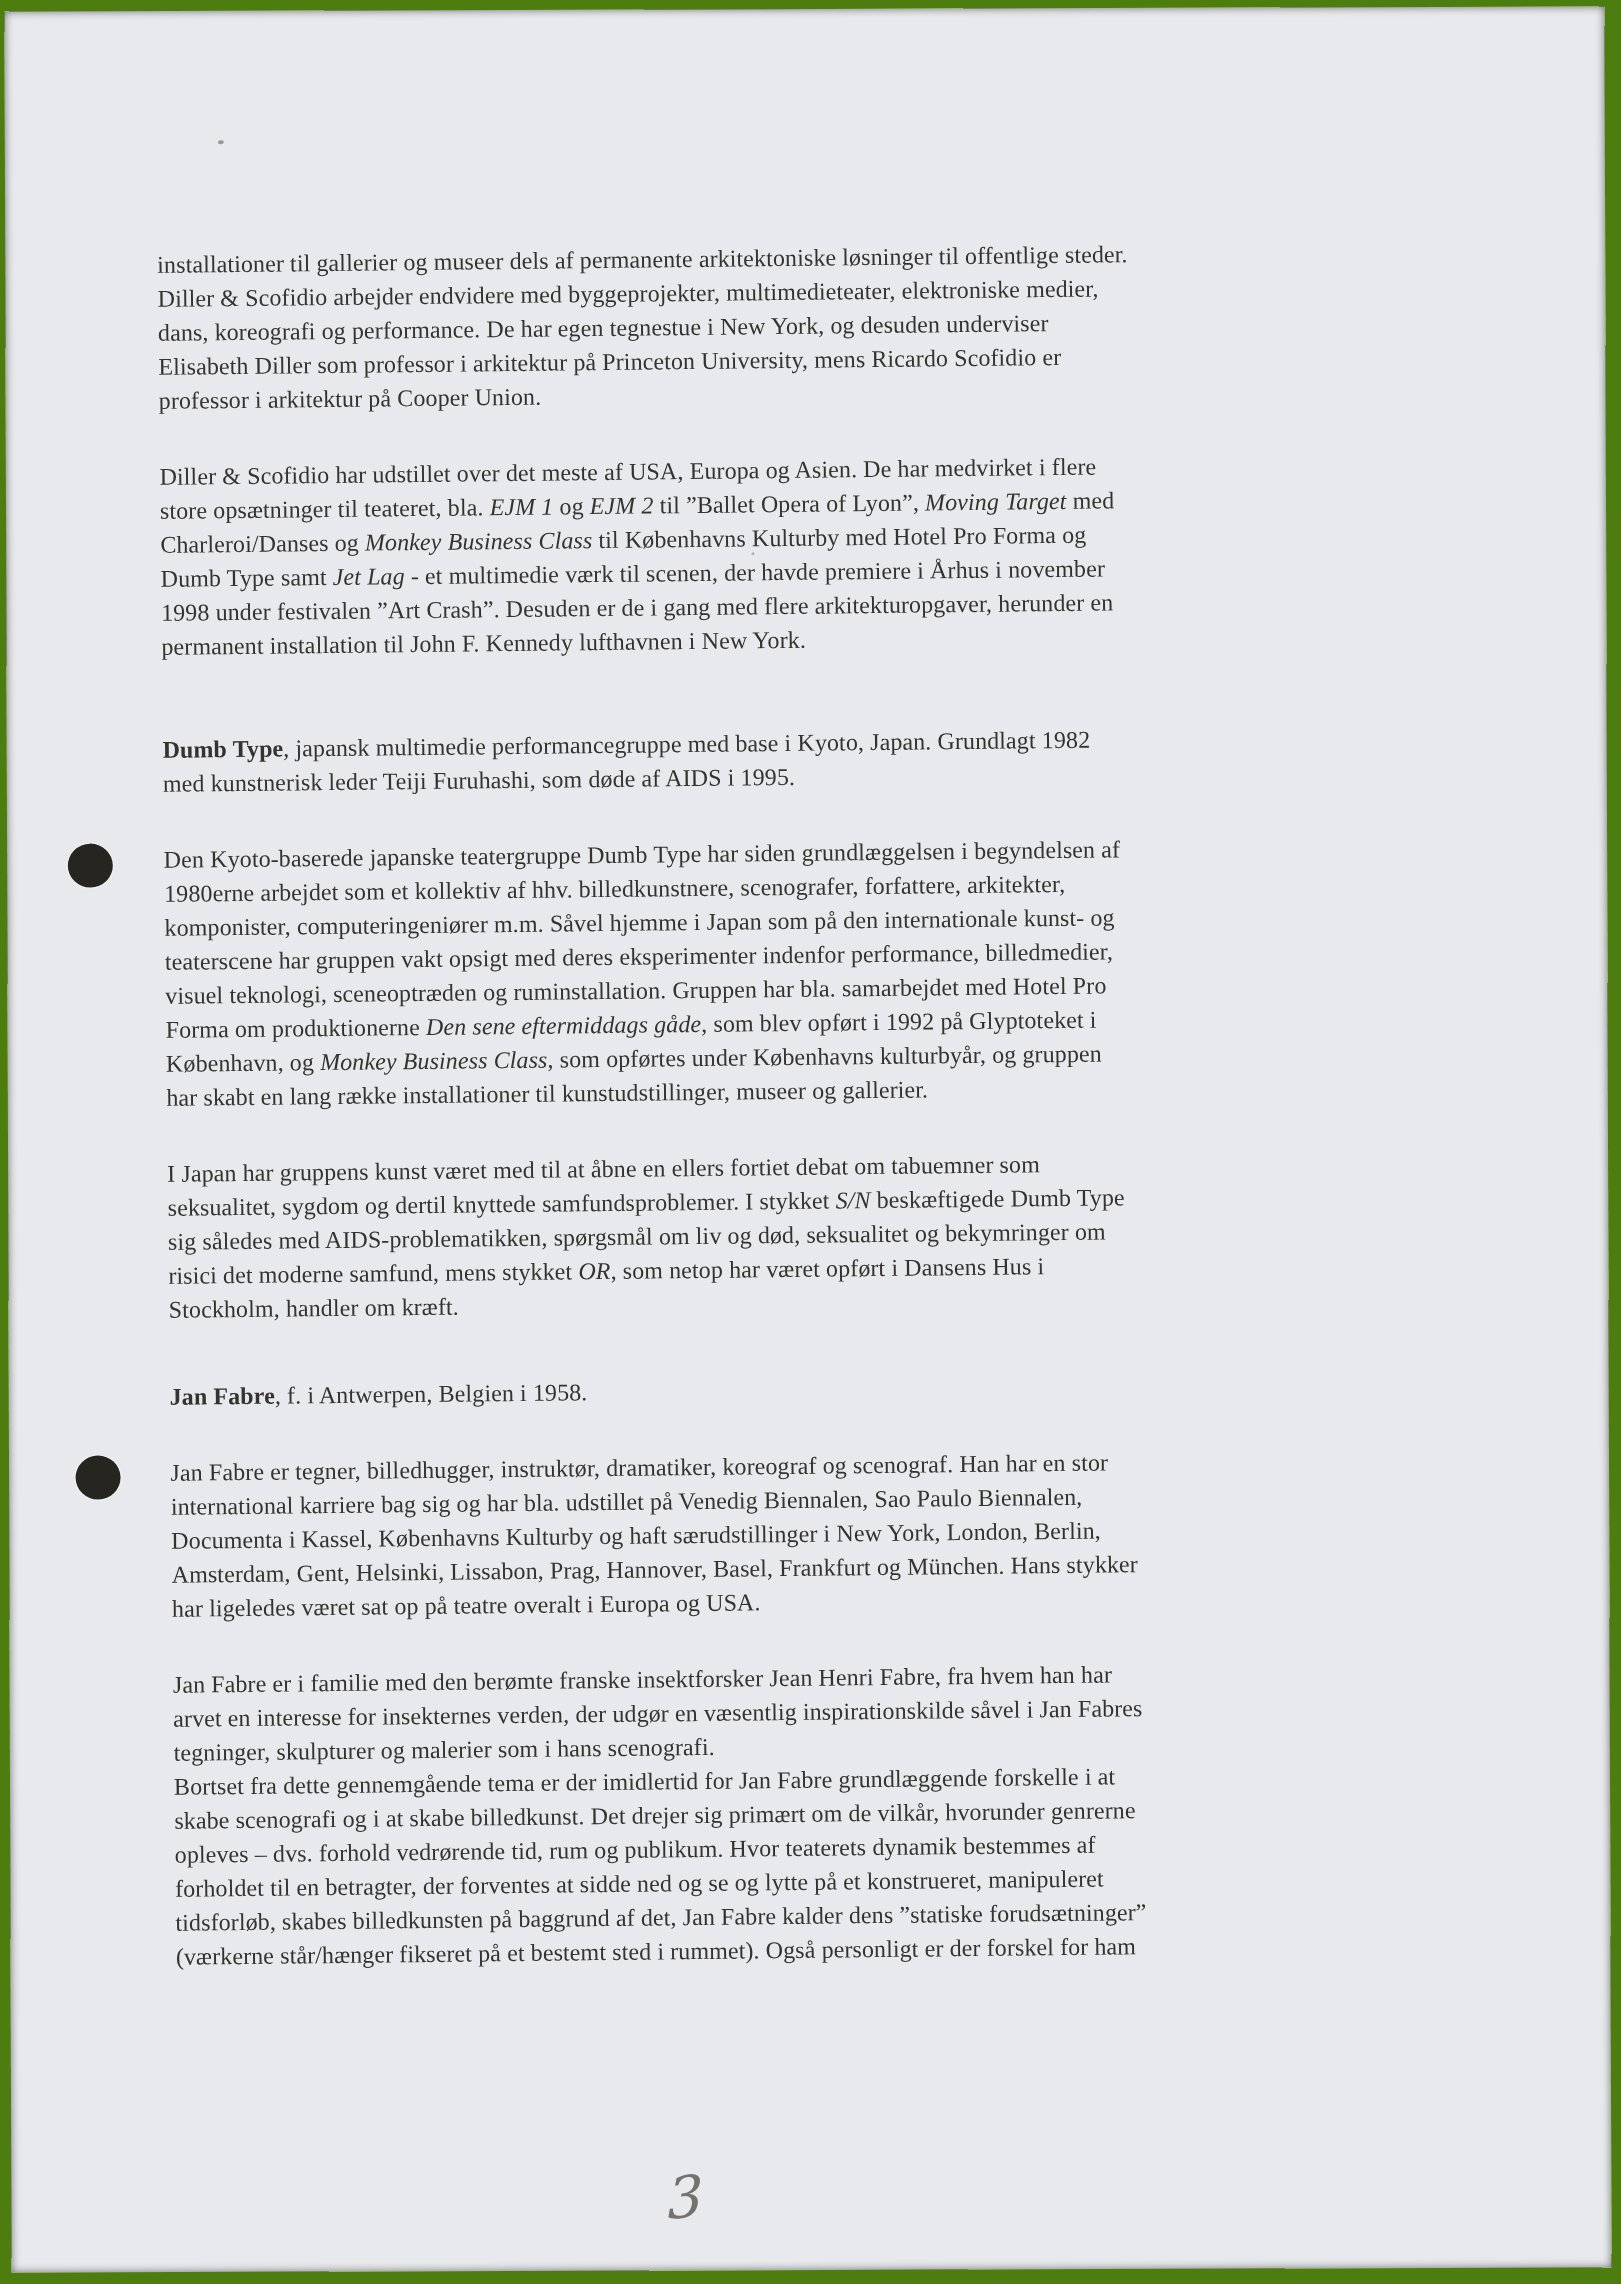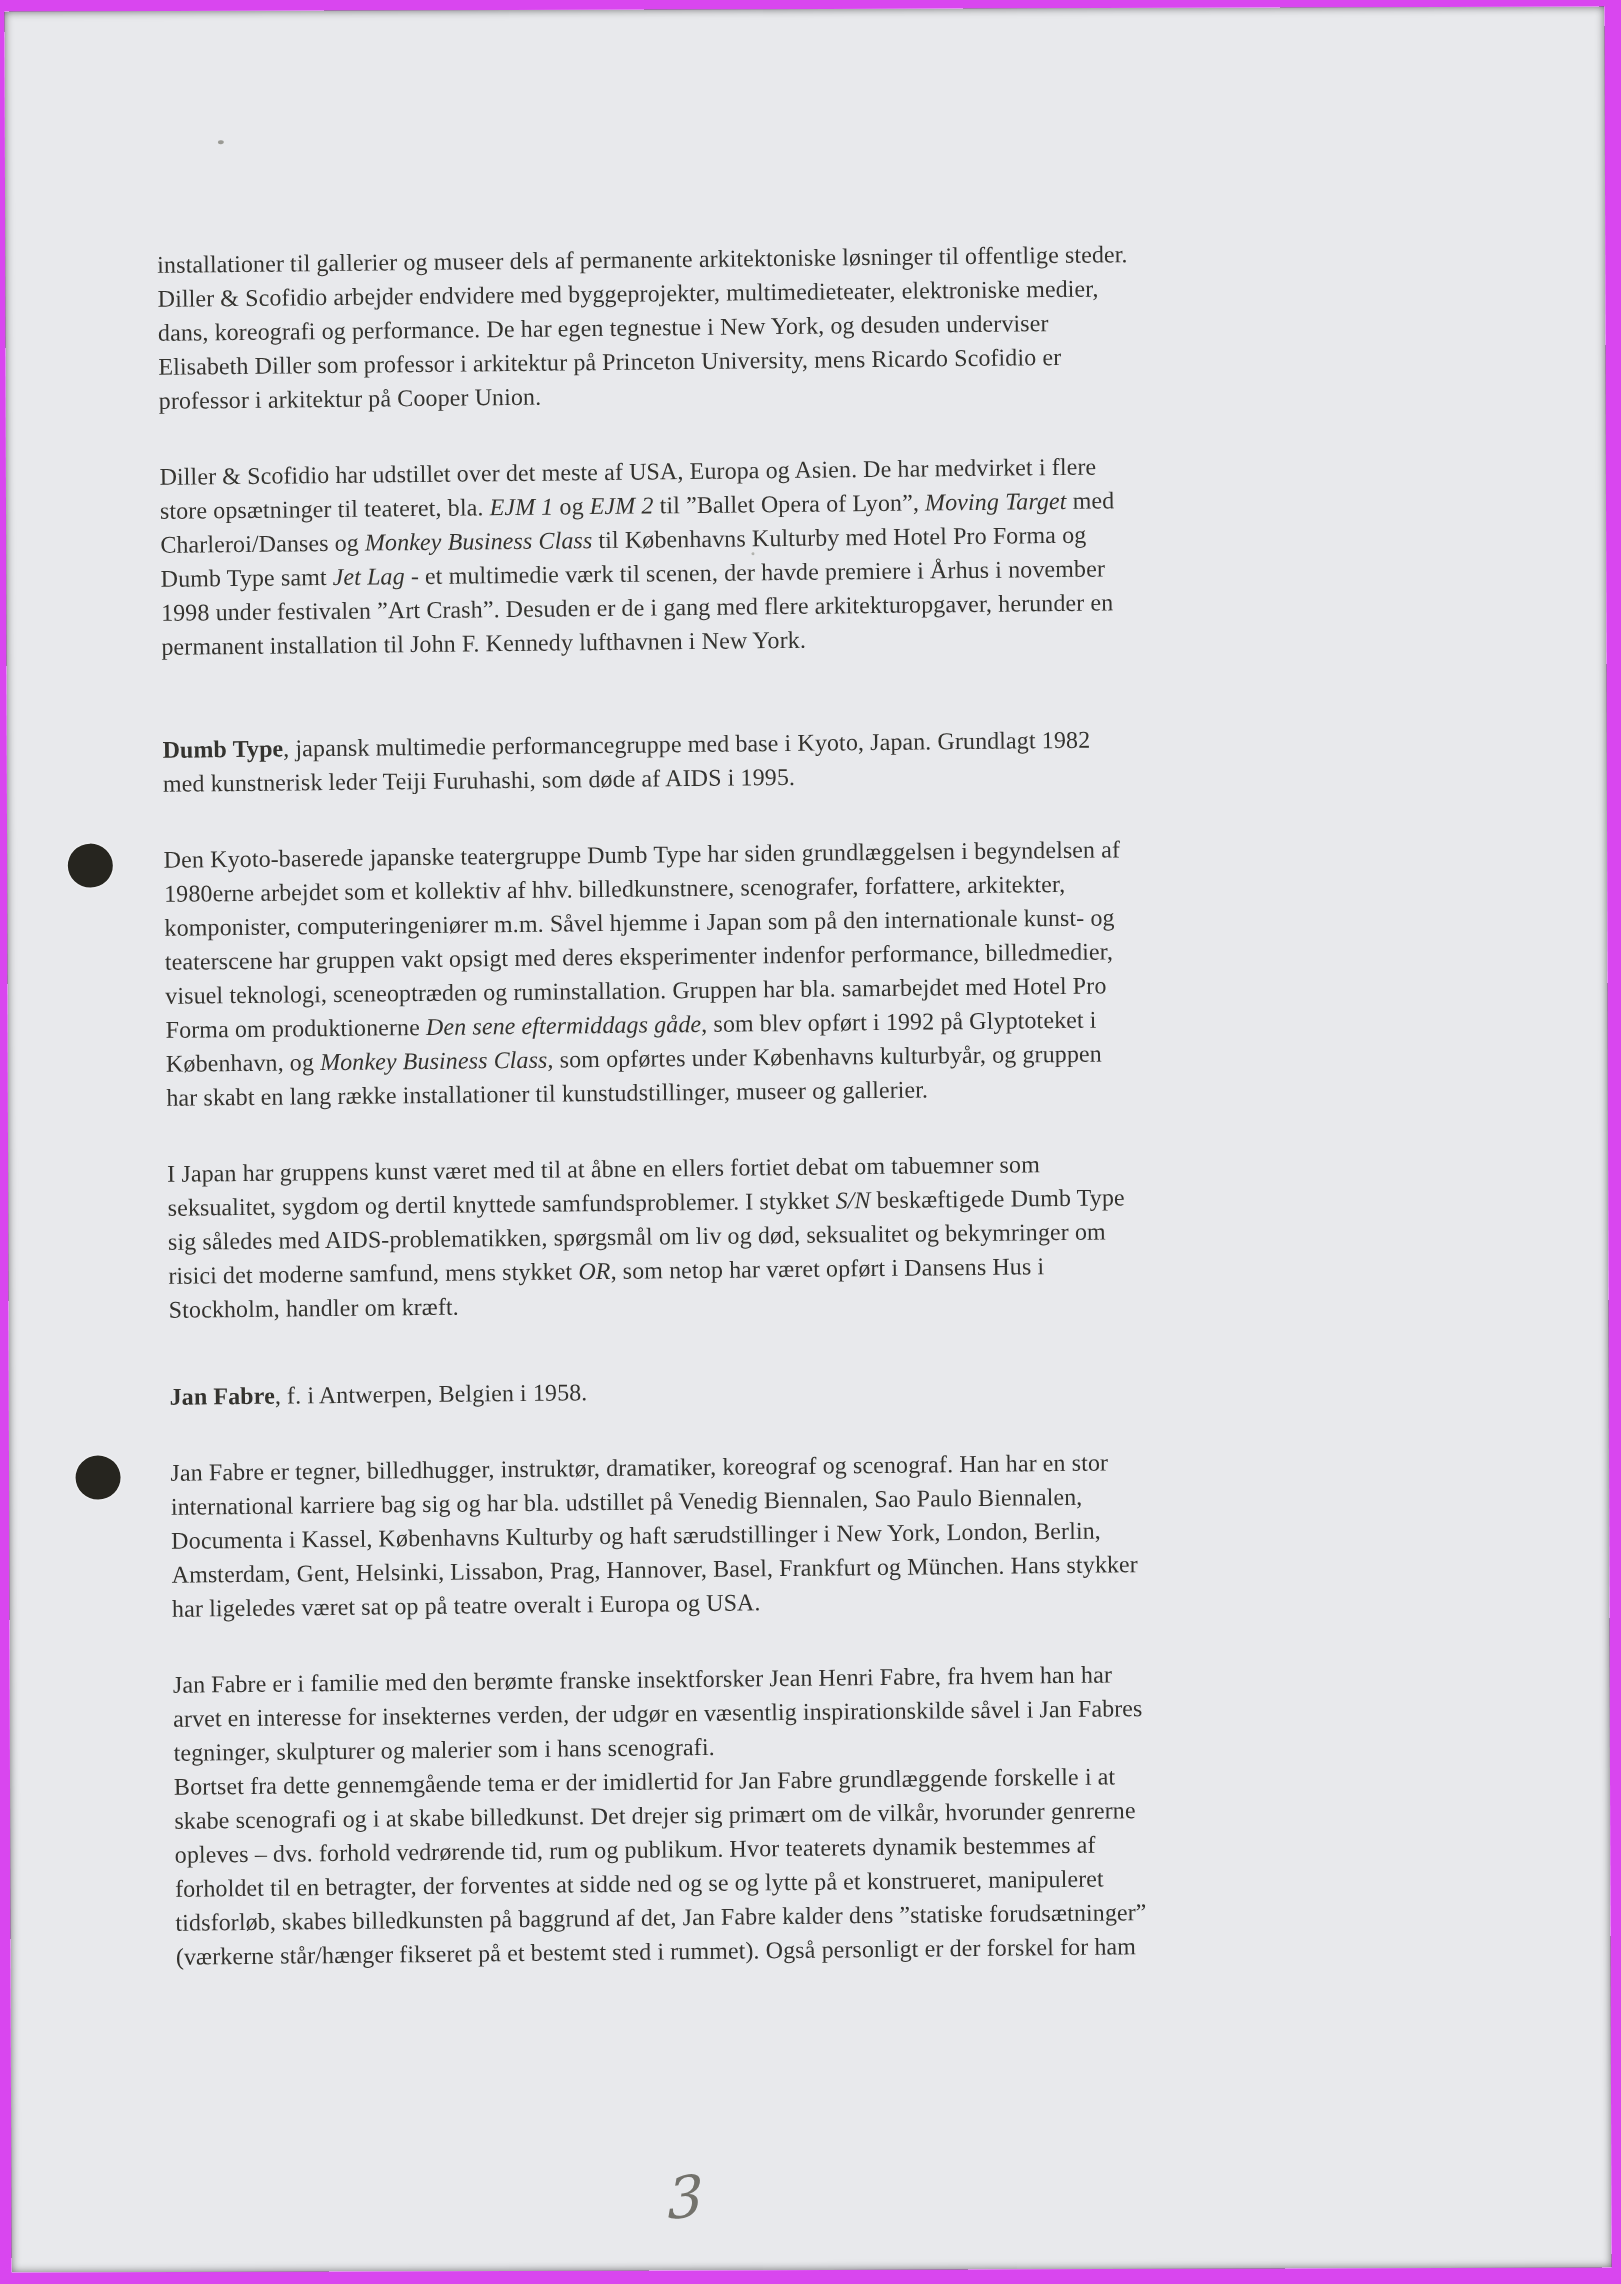--- a/index.html
+++ b/index.html
@@ -5,21 +5,21 @@
 <style>
   html, body {
     margin: 0;
     padding: 0;
     background: #262624;
   }
   .canvas {
     position: relative;
     width: 1622px;
     height: 2284px;
-    background: #d946ef;
+    background: #4d7c0f;
     overflow: hidden;
     font-family: "Liberation Serif", "DejaVu Serif", serif;
   }
   
   .paper {
     position: absolute;
     left: 7.8px;
     top: 8.8px;
     right: 14.6px;
     bottom: 14.6px;

